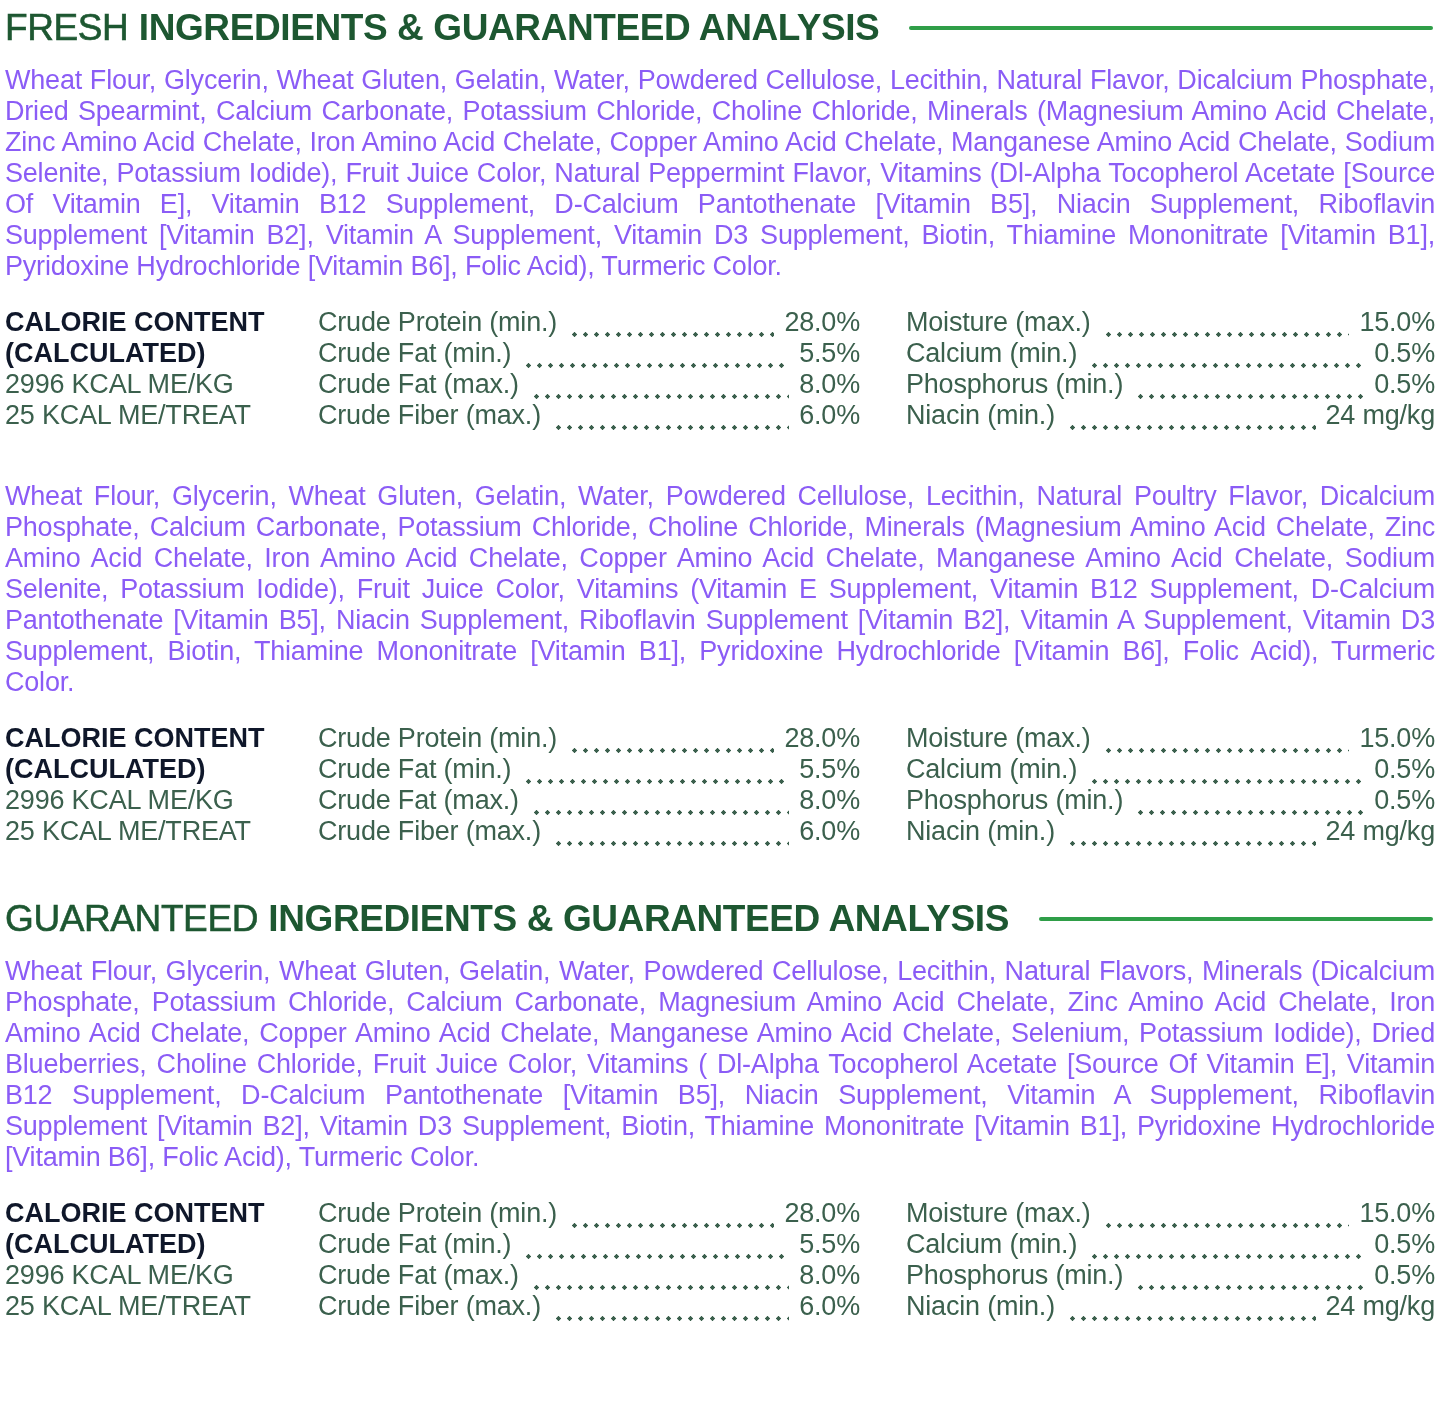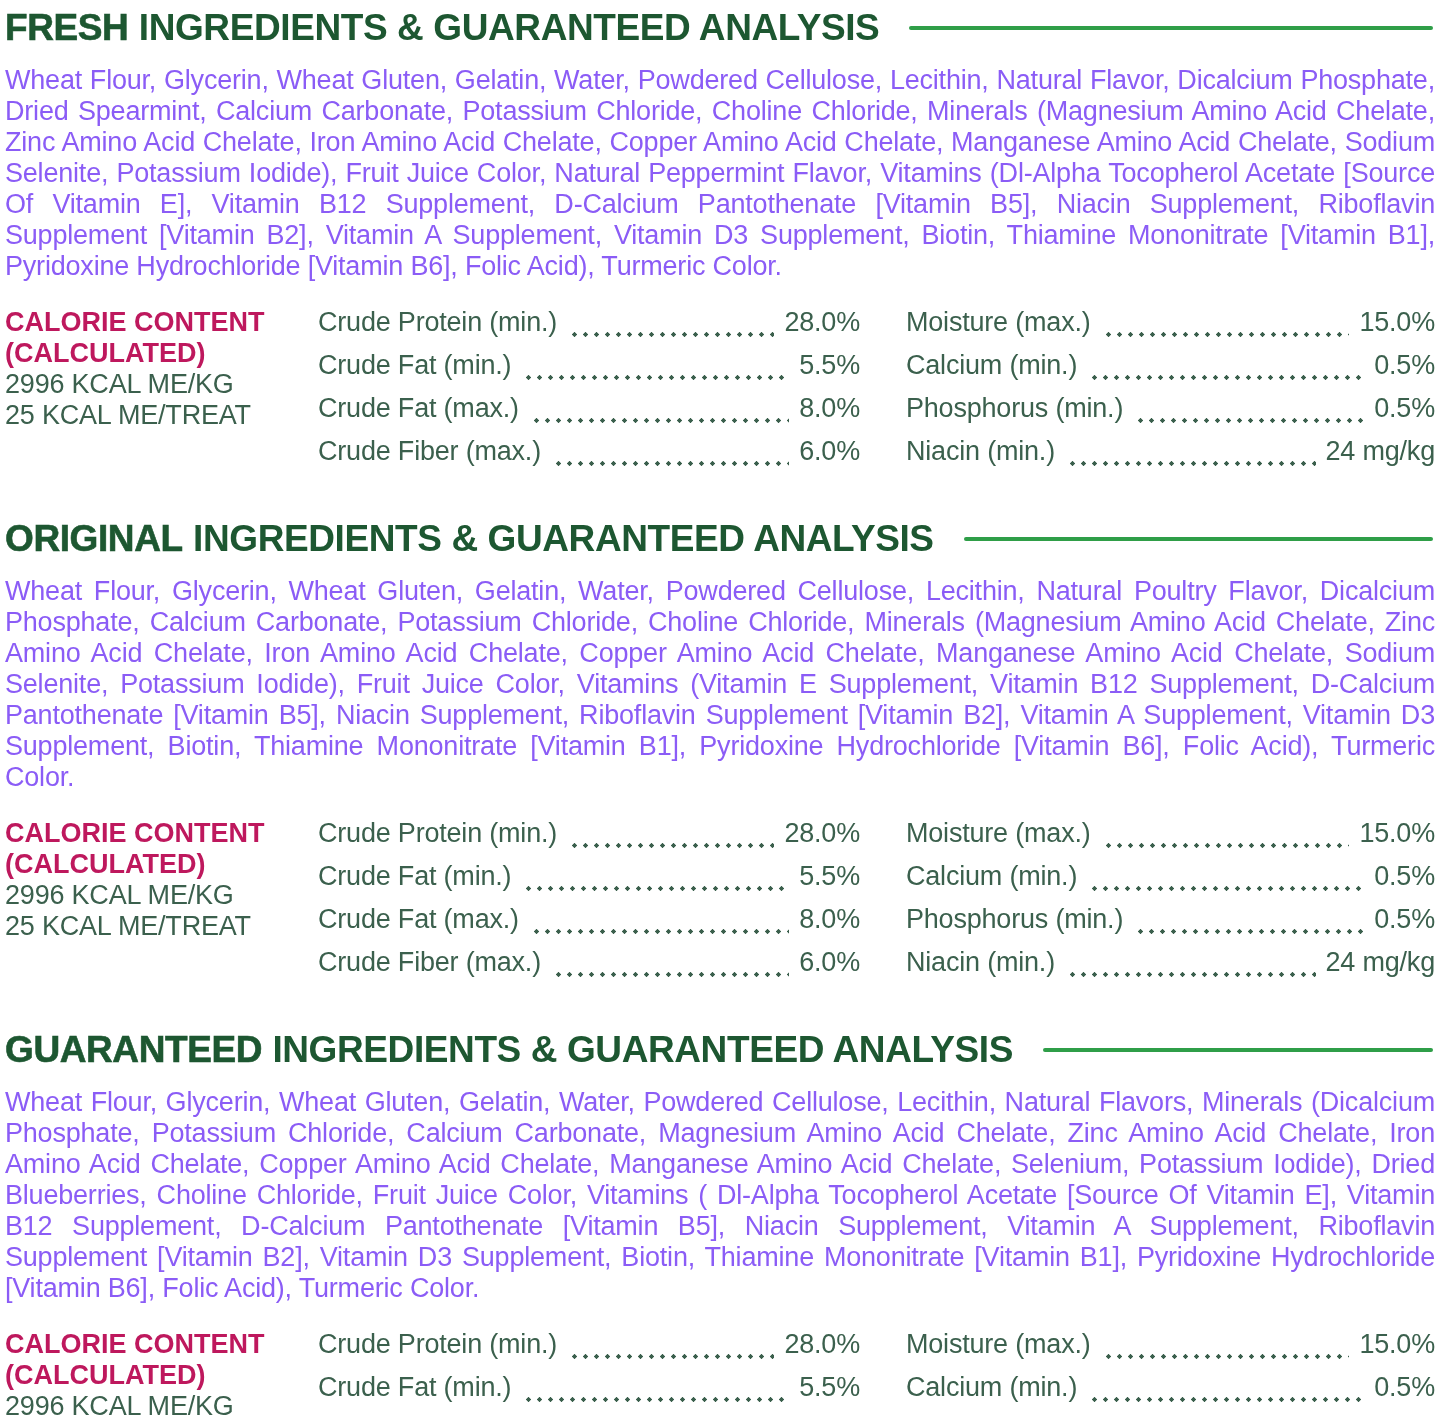--- a/index.html
+++ b/index.html
@@ -16,36 +16,36 @@
   }
   .section + .section { margin-top: 50px; }
 
   
   .heading-row { display: flex; align-items: center; margin-bottom: 15px; }
   .heading {
     margin: 0; white-space: nowrap;
     font-size: 37px; line-height: 44px; font-weight: 700;
     color: #1d5731; letter-spacing: -0.4px;
   }
-  .flavor { font-weight: 700; margin-right: 0.28em; -webkit-text-stroke: 0.6px #1d5731; }
+  .flavor { font-weight: 400; margin-right: 0.28em; -webkit-text-stroke: 0.6px #1d5731; }
   .rule { flex: 1; height: 4px; background: #2f9e48; margin-left: 30px; margin-right: 2px; border-radius: 2px; min-width: 60px; }
 
   
   .ingredients {
     margin: 0 0 25px 0;
     font-size: 27px; line-height: 31px; letter-spacing: -0.2px;
     color: #8b5cf6; text-align: justify;
   }
 
   
   .analysis { display: flex; font-size: 27px; line-height: 31px; color: #3b604d; letter-spacing: -0.2px; }
   .cal-col { width: 313px; flex: none; }
   .cal-line { white-space: nowrap; }
-  .cal-bold { font-weight: 700; color: #be185d; letter-spacing: 0; }
-  .an-col { display: flex; flex-direction: column; gap: 12px; }
+  .cal-bold { font-weight: 700; color: #0f172a; letter-spacing: 0; }
+  .an-col { display: flex; flex-direction: column; }
   .an-col.left { width: 542px; flex: none; margin-right: 46px; }
   .an-col.right { flex: 1; }
   .an-row { display: flex; align-items: flex-end; }
   .an-label { white-space: nowrap; }
   .an-value { white-space: nowrap; }
   .leader {
     flex: 1; height: 7px; margin: 0 10px; min-width: 40px;
     background-image: radial-gradient(circle, #3b604d 2px, rgba(0,0,0,0) 2.3px);
     background-size: 11px 7px;
     background-repeat: repeat-x;
@@ -118,26 +118,20 @@
   <div class="an-row">
     <span class="an-label">Niacin (min.)</span>
     <span class="leader"></span>
     <span class="an-value">24 mg/kg</span>
   </div>
 </div>
     </div>
   </section>
 
   <section class="section">
-    <div class="heading-row">
-      <h2 class="heading">
-        <span class="flavor">ORIGINAL</span><span>INGREDIENTS &amp; GUARANTEED ANALYSIS</span>
-      </h2>
-      <div class="rule"></div>
-    </div>
     <p class="ingredients">Wheat Flour, Glycerin, Wheat Gluten, Gelatin, Water, Powdered Cellulose, Lecithin, Natural Poultry Flavor, Dicalcium Phosphate, Calcium Carbonate, Potassium Chloride, Choline Chloride, Minerals (Magnesium Amino Acid Chelate, Zinc Amino Acid Chelate, Iron Amino Acid Chelate, Copper Amino Acid Chelate, Manganese Amino Acid Chelate, Sodium Selenite, Potassium Iodide), Fruit Juice Color, Vitamins (Vitamin E Supplement, Vitamin B12 Supplement, D-Calcium Pantothenate [Vitamin B5], Niacin Supplement, Riboflavin Supplement [Vitamin B2], Vitamin A Supplement, Vitamin D3 Supplement, Biotin, Thiamine Mononitrate [Vitamin B1], Pyridoxine Hydrochloride [Vitamin B6], Folic Acid), Turmeric Color.</p>
     <div class="analysis">
       <div class="cal-col">
         <div class="cal-line cal-bold">CALORIE CONTENT</div>
         <div class="cal-line cal-bold">(CALCULATED)</div>
         <div class="cal-line">2996 KCAL ME/KG</div>
         <div class="cal-line">25 KCAL ME/TREAT</div>
       </div>
       <div class="an-col left">
   <div class="an-row">

